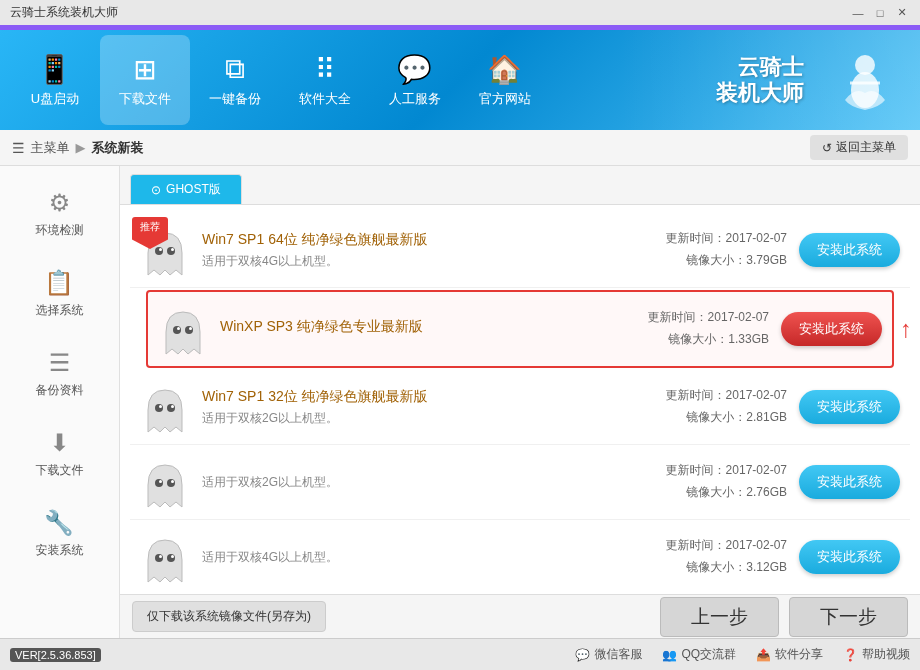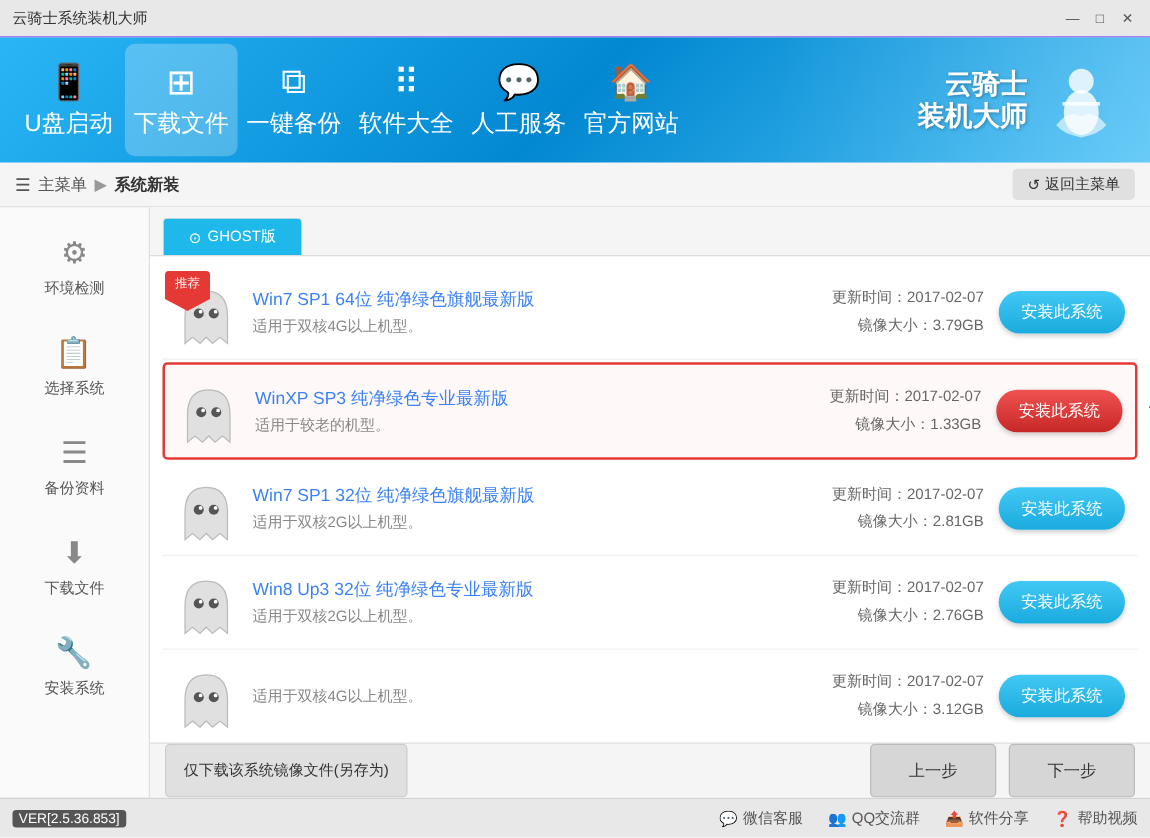--- a/index.html
+++ b/index.html
@@ -6,21 +6,21 @@
     body { width: 920px; height: 670px; font-family: 'Microsoft YaHei', SimHei, sans-serif; overflow: hidden; background: #f0f0f0; }
 
     
     .titlebar {
       height: 30px;
       background: #e8e8e8;
       display: flex;
       align-items: center;
       justify-content: space-between;
       padding: 0 10px;
-      border-bottom: 1px solid #8b5cf6;
+      border-bottom: 5px solid #8b5cf6;
     }
     .titlebar-title { font-size: 12px; color: #333; }
     .titlebar-controls { display: flex; gap: 6px; }
     .titlebar-btn { width: 16px; height: 16px; border: none; cursor: pointer; font-size: 11px; display: flex; align-items: center; justify-content: center; background: transparent; color: #555; }
 
     
     .header {
       height: 100px;
       background: linear-gradient(135deg, #29b6f6 0%, #0288d1 50%, #4fc3f7 100%);
       display: flex;
@@ -56,30 +56,31 @@
     }
     .nav-item.active {
       background: rgba(255,255,255,0.25);
       border-radius: 8px;
     }
     .nav-icon {
       font-size: 28px;
       margin-bottom: 4px;
       color: white;
     }
-    .nav-label { font-size: 19px; color: white; }
+    .nav-label { font-size: 13px; color: white; }
 
     .logo-area {
       position: absolute;
       right: 20px;
       top: 50%;
       transform: translateY(-50%);
       display: flex;
       align-items: center;
       color: white;
+      gap: 18px;
     }
     .logo-text {
       font-size: 22px;
       font-weight: bold;
       color: white;
       text-shadow: 1px 1px 3px rgba(0,0,0,0.3);
       line-height: 1.2;
     }
     .logo-knight {
       width: 70px;
@@ -190,21 +191,21 @@
       align-items: center;
       padding: 12px 10px;
       border-bottom: 1px solid #f0f0f0;
       gap: 12px;
       position: relative;
     }
     .sys-item.highlighted {
       border: 2px solid #e53935;
       border-radius: 4px;
       background: #fff8f8;
-      margin: 2px 0;
+      margin: 2px 16px;
     }
     .sys-item-ghost {
       width: 50px;
       height: 50px;
       flex-shrink: 0;
       position: relative;
     }
     .recommend-badge {
       position: absolute;
       top: -8px;
@@ -217,21 +218,21 @@
       font-weight: normal;
       clip-path: polygon(0 0, 100% 0, 100% 70%, 50% 100%, 0 70%);
       width: 36px;
       height: 32px;
       display: flex;
       align-items: flex-start;
       justify-content: center;
       padding-top: 3px;
     }
     .sys-info { flex: 1; }
-    .sys-name { font-size: 14px; color: #3b82f6; margin-bottom: 4px; cursor: pointer; }
+    .sys-name { font-size: 14px; color: #a16207; margin-bottom: 4px; cursor: pointer; }
     .sys-desc { font-size: 12px; color: #888; }
     .sys-meta { text-align: right; font-size: 12px; color: #666; line-height: 1.8; min-width: 150px; }
     .install-btn {
       background: linear-gradient(to bottom, #42c8f4, #1aabde);
       color: white;
       border: none;
       border-radius: 20px;
       padding: 8px 18px;
       font-size: 13px;
       cursor: pointer;
@@ -251,39 +252,40 @@
       color: #e53935;
       font-size: 24px;
     }
 
     
     .bottom-bar {
       height: 44px;
       background: #f5f5f5;
       border-top: 1px solid #ddd;
       display: flex;
+      align-items: center;
       justify-content: space-between;
       padding: 0 12px;
     }
     .download-only-btn {
       background: #e0e0e0;
       border: 1px solid #ccc;
       border-radius: 4px;
       padding: 6px 14px;
       font-size: 12px;
       color: #333;
       cursor: pointer;
     }
     .nav-buttons { display: flex; gap: 10px; }
     .nav-btn {
       background: #d6d6d6;
       border: 1px solid #bbb;
       border-radius: 4px;
       padding: 6px 30px;
-      font-size: 13px;
+      font-size: 19px;
       color: #333;
       cursor: pointer;
     }
 
     
     .status-bar {
       height: 32px;
       background: #e8e8e8;
       border-top: 1px solid #ccc;
       display: flex;
@@ -426,21 +428,20 @@
         <div class="sys-item highlighted">
           <div class="sys-item-ghost"><svg viewBox="0 0 50 55" xmlns="http://www.w3.org/2000/svg">
     <path d="M8 28 Q8 8 25 8 Q42 8 42 28 L42 50 L36 45 L30 50 L25 45 L20 50 L14 45 L8 50 Z" fill="#e0e0e0" stroke="#bbb" stroke-width="1"></path>
     <circle cx="19" cy="26" r="4" fill="#555"></circle>
     <circle cx="31" cy="26" r="4" fill="#555"></circle>
     <circle cx="20.5" cy="24.5" r="1.5" fill="white"></circle>
     <circle cx="32.5" cy="24.5" r="1.5" fill="white"></circle>
   </svg></div>
           <div class="sys-info">
             <div class="sys-name">WinXP SP3 纯净绿色专业最新版</div>
-            <div class="sys-desc">适用于较老的机型。</div>
           </div>
           <div class="sys-meta">更新时间：2017-02-07<br>镜像大小：1.33GB</div>
           <button class="install-btn red-arrow">安装此系统<div class="arrow-indicator">↑</div></button>
         </div>
         <div class="sys-item">
           <div class="sys-item-ghost"><svg viewBox="0 0 50 55" xmlns="http://www.w3.org/2000/svg">
     <path d="M8 28 Q8 8 25 8 Q42 8 42 28 L42 50 L36 45 L30 50 L25 45 L20 50 L14 45 L8 50 Z" fill="#e0e0e0" stroke="#bbb" stroke-width="1"></path>
     <circle cx="19" cy="26" r="4" fill="#555"></circle>
     <circle cx="31" cy="26" r="4" fill="#555"></circle>
     <circle cx="20.5" cy="24.5" r="1.5" fill="white"></circle>
@@ -455,21 +456,20 @@
         </div>
         <div class="sys-item">
           <div class="sys-item-ghost"><svg viewBox="0 0 50 55" xmlns="http://www.w3.org/2000/svg">
     <path d="M8 28 Q8 8 25 8 Q42 8 42 28 L42 50 L36 45 L30 50 L25 45 L20 50 L14 45 L8 50 Z" fill="#e0e0e0" stroke="#bbb" stroke-width="1"></path>
     <circle cx="19" cy="26" r="4" fill="#555"></circle>
     <circle cx="31" cy="26" r="4" fill="#555"></circle>
     <circle cx="20.5" cy="24.5" r="1.5" fill="white"></circle>
     <circle cx="32.5" cy="24.5" r="1.5" fill="white"></circle>
   </svg></div>
           <div class="sys-info">
-            <div class="sys-name">Win8 Up3 32位 纯净绿色专业最新版</div>
             <div class="sys-desc">适用于双核2G以上机型。</div>
           </div>
           <div class="sys-meta">更新时间：2017-02-07<br>镜像大小：2.76GB</div>
           <button class="install-btn">安装此系统</button>
         </div>
         <div class="sys-item">
           <div class="sys-item-ghost"><svg viewBox="0 0 50 55" xmlns="http://www.w3.org/2000/svg">
     <path d="M8 28 Q8 8 25 8 Q42 8 42 28 L42 50 L36 45 L30 50 L25 45 L20 50 L14 45 L8 50 Z" fill="#e0e0e0" stroke="#bbb" stroke-width="1"></path>
     <circle cx="19" cy="26" r="4" fill="#555"></circle>
     <circle cx="31" cy="26" r="4" fill="#555"></circle>

